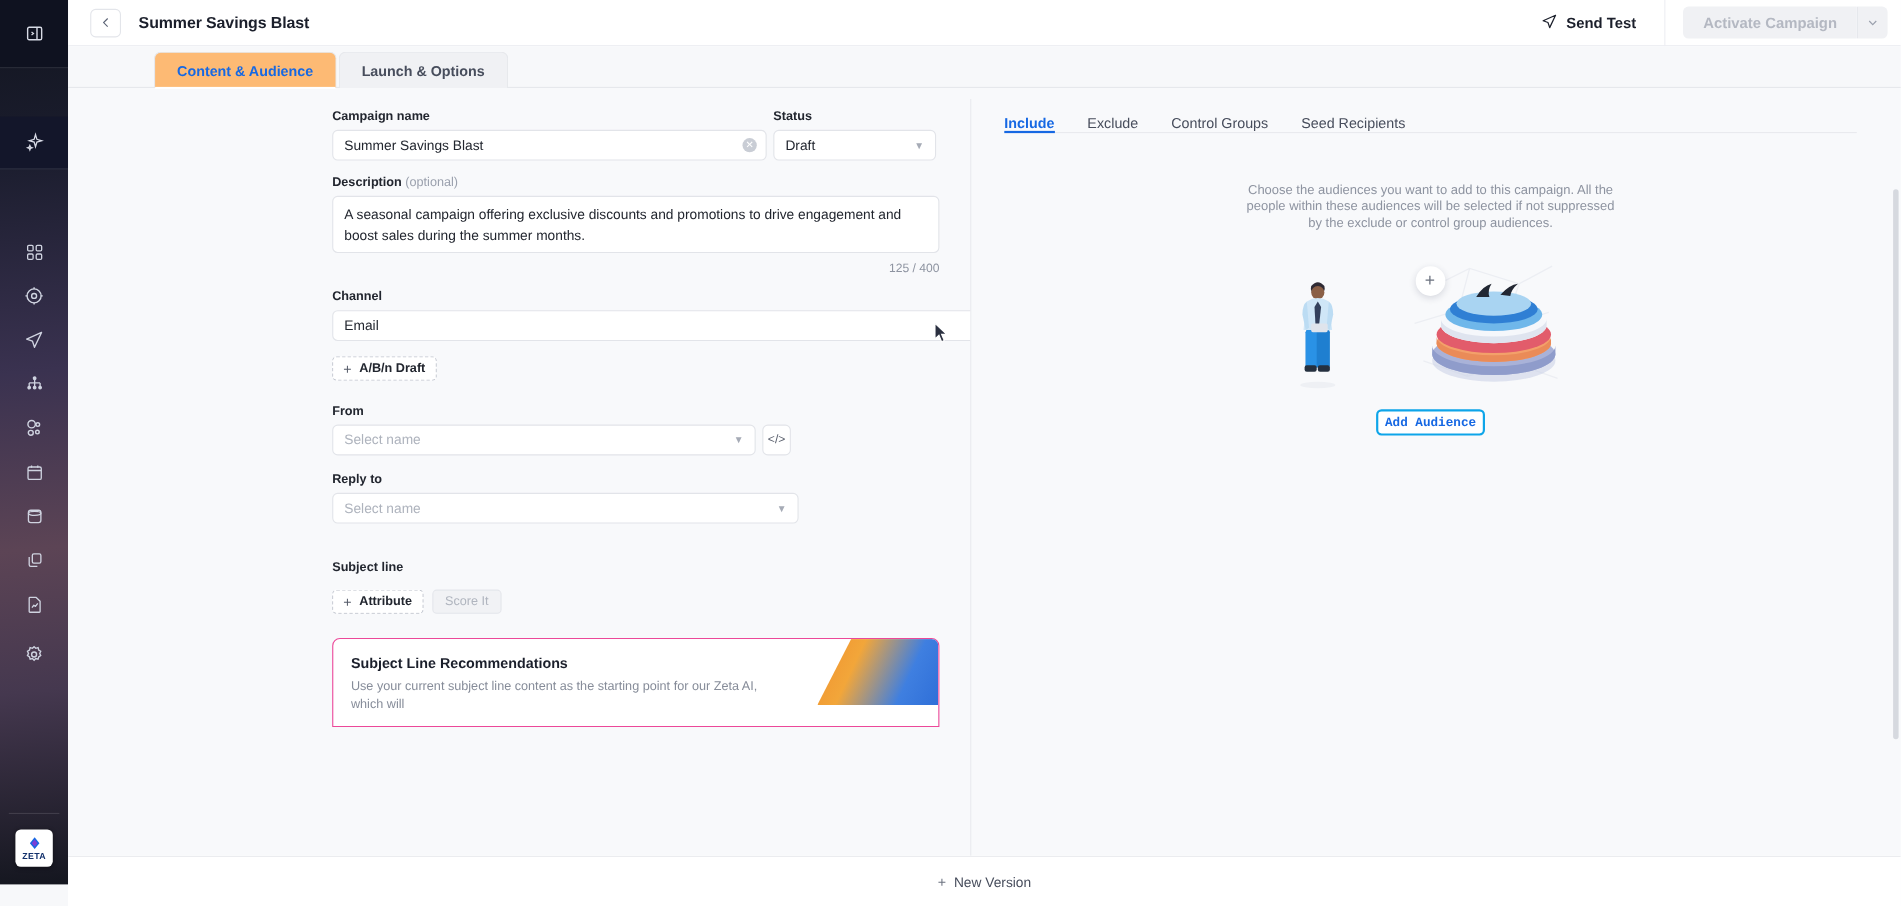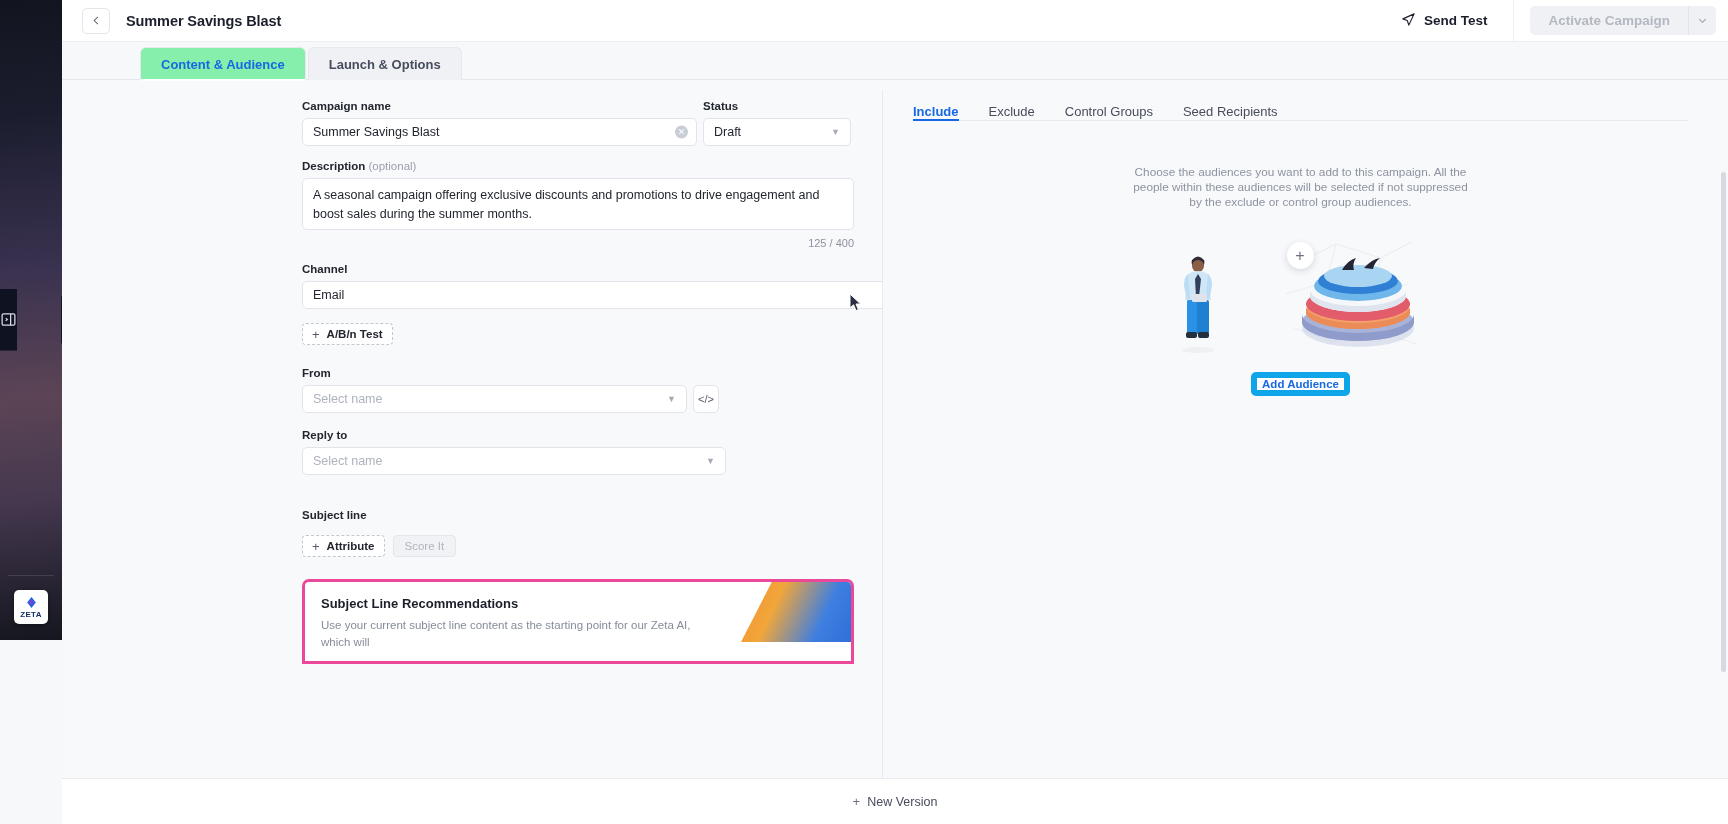--- a/index.html
+++ b/index.html
@@ -6,23 +6,23 @@
   html, body {
     width: 1728px; height: 824px;
     font-family: "Liberation Sans", sans-serif;
     background: #f7f8fa;
     overflow: hidden;
   }
   .app { position: relative; width: 1728px; height: 824px; display: flex; }
 
   
   .sidebar {
-    width: 62px; height: 640px; flex: 0 0 62px;
+    width: 62px; height: 804px; flex: 0 0 62px;
     background: linear-gradient(175deg,#12151f 0%, #1b1d2e 18%, #3a3250 42%, #5c4455 62%, #45384f 78%, #14161f 100%);
-    position: relative; display: flex; flex-direction: row; align-items: center; gap: 44px;
+    position: relative; display: flex; flex-direction: column; align-items: center; gap: 44px;
   }
   .sb-top {
     width: 100%; height: 62px; display: flex; align-items: center; justify-content: center;
     border-bottom: 1px solid rgba(255,255,255,.10); background: #0f1220;
   }
   .sb-ai {
     width: 100%; height: 48px; display: flex; align-items: center; justify-content: center;
     border-bottom: 1px solid rgba(255,255,255,.10); background: #13162a;
   }
   .sb-items { width: 100%; padding-top: 14px; display: flex; flex-direction: column; align-items: center; gap: 6px; }
@@ -72,21 +72,21 @@
   }
 
   
   .tabbar { height: 38px; flex: 0 0 38px; background: #f7f8fa; display: flex; align-items: flex-end; padding-left: 78px; position: relative; }
   .tabbar::after { content:""; position: absolute; left:0; right:0; bottom:0; height:1px; background:#e6e8ec; }
   .tab {
     position: relative; z-index: 2; height: 33px; padding: 0 20px; display: flex; align-items: center;
     font-size: 13px; font-weight: 700; color: #474d5c; cursor: pointer;
     border: 1px solid #e6e8ec; border-bottom: none; border-radius: 6px 6px 0 0; background: #f0f1f4; margin-right: 2px;
   }
-  .tab.active { background: #86efac; color: #1668e3; border-color: #e6e8ec; }
+  .tab.active { background: #fdba74; color: #1668e3; border-color: #e6e8ec; }
   .tab.active::after { content:""; position:absolute; left:0; right:0; bottom:-1px; height:2px; background:#fff; }
 
   
   .body { flex: 1; display: flex; background: #f8f9fb; overflow: hidden; position: relative; }
   .left-pane { width: 820px; flex: 0 0 820px; padding: 20px 0 0 240px; position: relative; overflow: hidden; }
   .divider-v { width: 1px; background: #e9eaee; margin-top: 10px; }
   .right-pane { flex: 1; padding: 18px 40px 0 30px; position: relative; }
 
   
   .row { display: flex; gap: 6px; }
@@ -140,43 +140,43 @@
     cursor: pointer; margin-left: 6px;
   }
   .inline { display: flex; align-items: center; }
 
   .btn-ghost {
     height: 22px; padding: 0 11px; border: 1px solid #e4e6eb; border-radius: 4px; background: #f1f2f5;
     font-size: 11.5px; color: #b0b5bf; cursor: not-allowed; font-family: inherit; font-weight: 400;
   }
 
   .rec-card {
-    width: 552px; margin-top: 22px; border: 3px solid #ec4899; border-radius: 7px 7px 0 0; background: #fff;
+    width: 552px; margin-top: 22px; border: 1px solid #ec4899; border-radius: 7px 7px 0 0; background: #fff;
     padding: 14px 16px 10px; position: relative; overflow: hidden;
   }
   .rec-title { font-size: 13px; font-weight: 700; color: #1b1f2b; margin-bottom: 6px; }
   .rec-sub { font-size: 11.5px; color: #868c99; line-height: 17px; width: 400px; }
   .rec-art {
     position: absolute; right: 0; top: 0; width: 110px; height: 60px;
     background: linear-gradient(115deg, #f0902e 0%, #f2a63a 32%, #3f7fe0 72%, #2f6fd8 100%);
     clip-path: polygon(28% 0, 100% 0, 100% 100%, 0 100%);
   }
 
   
   .rtabs { display: flex; align-items: center; gap: 30px; border-bottom: 1px solid #e9eaee; }
   .rtab { font-size: 13px; color: #474d5c; padding: 6px 0 1px; cursor: pointer; position: relative; }
   .rtab.active { color: #1668e3; font-weight: 700; }
   .rtab.active::after { content:""; position:absolute; left:0; right:0; bottom:-1px; height:2px; background:#1668e3; }
 
   .empty { margin-top: 44px; text-align: center; }
   .empty-text { font-size: 11.8px; color: #8d93a0; line-height: 15px; width: 340px; margin: 0 auto; }
   .illus { position: relative; height: 140px; margin-top: 14px; display: flex; align-items: center; justify-content: center; }
   .add-aud {
-    margin: 8px auto 0; width: 99px; height: 24px; border: 6px solid #0ea5e9; border-radius: 5px; background: #fff;
-    font-size: 11.5px; font-weight: 700; color: #1668e3; cursor: pointer; font-family: Liberation Sans, sans-serif;
+    margin: 8px auto 0; width: 99px; height: 24px; border: 2px solid #0ea5e9; border-radius: 5px; background: #fff;
+    font-size: 11.5px; font-weight: 700; color: #1668e3; cursor: pointer; font-family: Liberation Mono, monospace;
     display: flex; align-items: center; justify-content: center;
   }
   .plus-circle {
     position: absolute; left: 50%; top: 18px; margin-left: -14px;
     width: 27px; height: 27px; border-radius: 50%; background: #fff; box-shadow: 0 2px 7px rgba(30,40,70,.16);
     display: flex; align-items: center; justify-content: center; color: #6c7380; font-size: 16px; cursor: pointer; z-index: 3;
   }
 
   
   .bottombar {
@@ -396,21 +396,21 @@
           <span class="label">Channel</span>
           <div class="select sel-wide">
             <span class="cv">Email</span>
             <span class="ar">▼</span>
           </div>
         </div>
 
         <div style="margin-top:14px">
           <div class="dashed-btn">
             <span class="plus">+</span>
-            <span>A/B/n Test</span>
+            <span>A/B/n Draft</span>
           </div>
         </div>
 
         <div class="fromblock">
           <div class="fromfields">
             <div class="fld">
               <span class="label">From</span>
               <div class="inline">
                 <div class="select sel-from">
                   <span class="cv ph">Select name</span>

